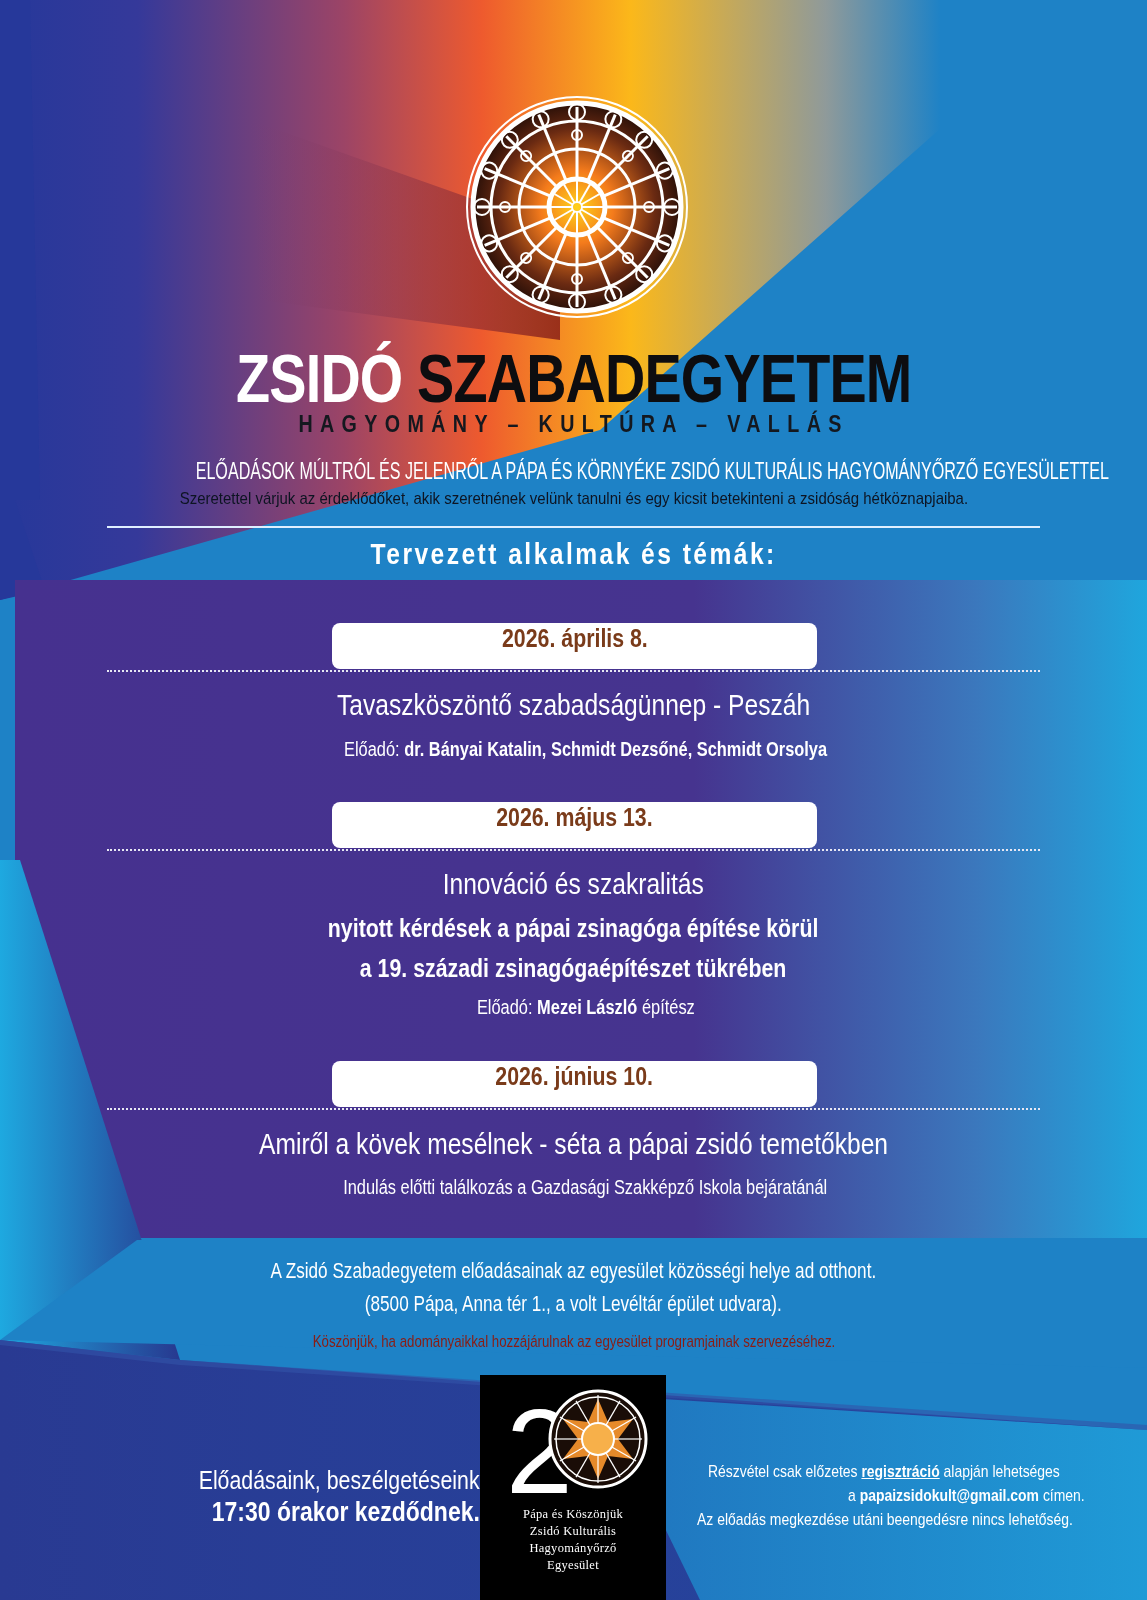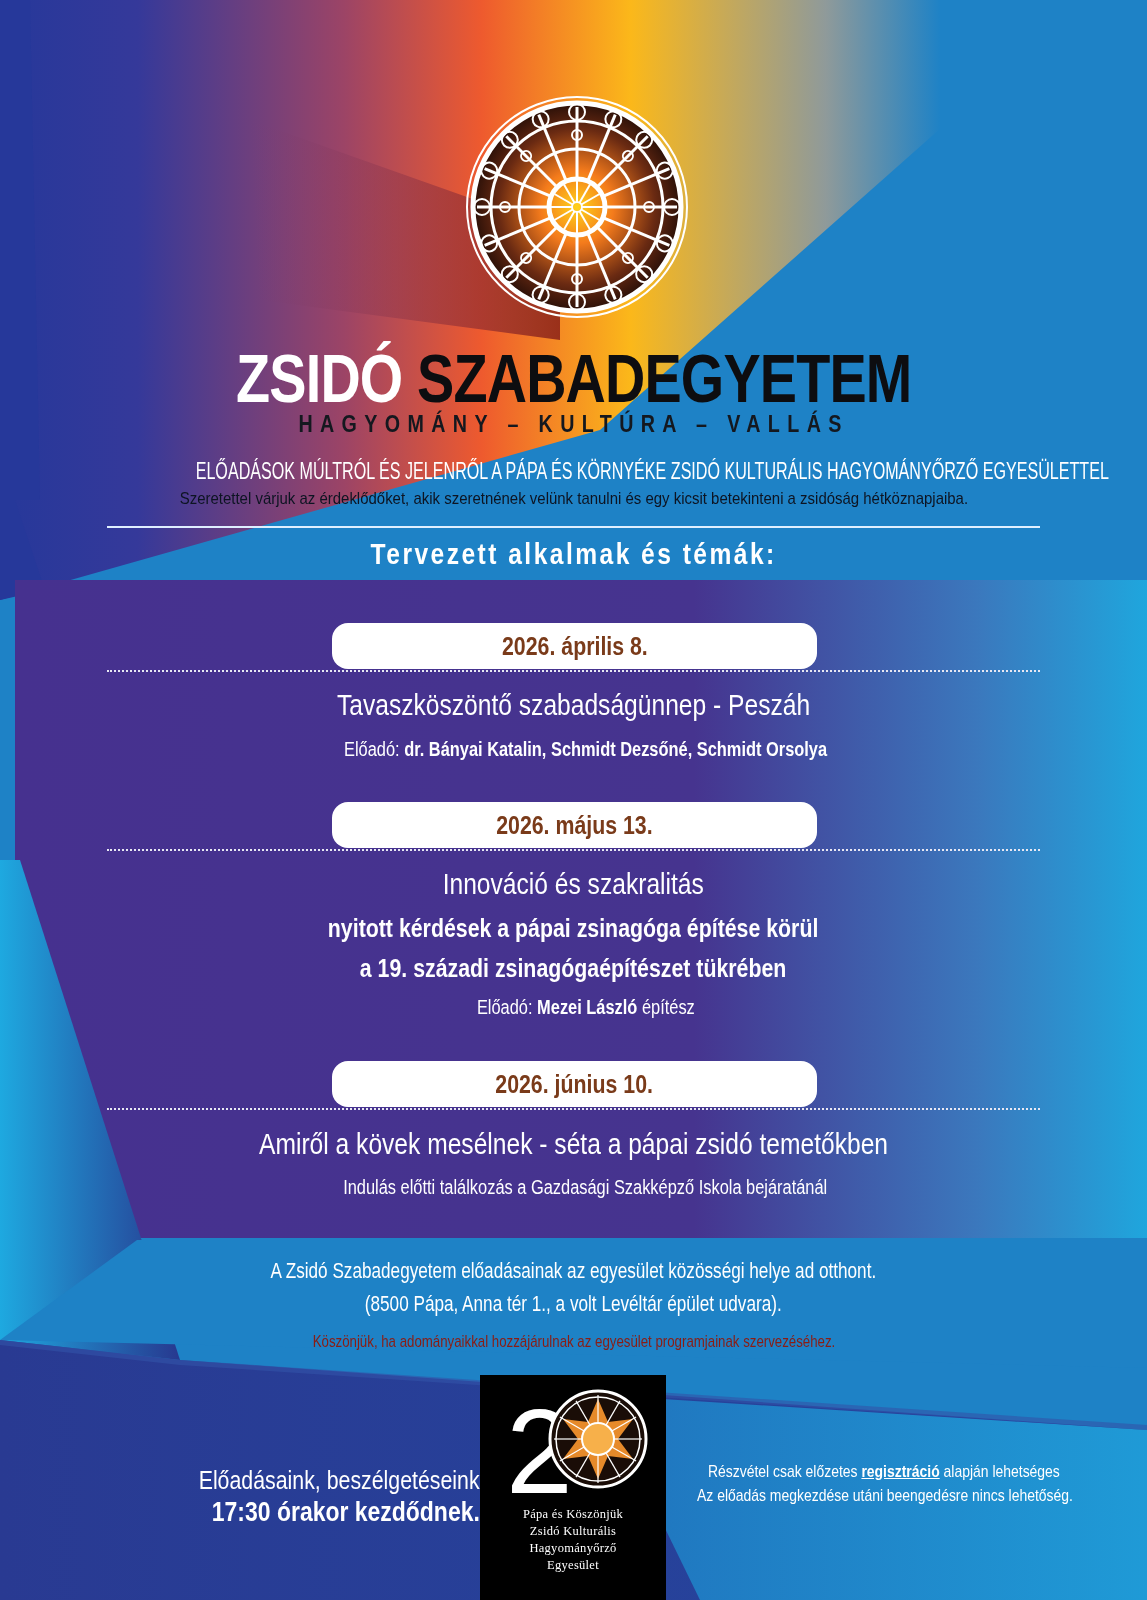--- a/index.html
+++ b/index.html
@@ -10,21 +10,21 @@
 
   #title { top:338px; font-weight:bold; font-size:68px; letter-spacing:-1px; line-height:80px; }
   #title .w { color:#ffffff; }
   #title .b { color:#0d0d10; }
   #tagline { top:410px; font-weight:bold; font-size:24px; letter-spacing:9px; color:#14181f; }
   #intro1 { top:458px; font-size:23px; color:#ffffff; }
   #intro2 { top:489px; font-size:17px; color:#0d1422; }
   #rule { position:absolute; left:107px; width:933px; top:526px; height:2px; background:#dfefff; z-index:2; }
   #section { top:537px; font-weight:bold; font-size:30px; letter-spacing:3px; color:#ffffff; }
 
-  .pill { position:absolute; left:332px; width:485px; height:46px; background:#ffffff; border-radius:16px; z-index:2; display:flex; align-items:center; justify-content:center; }
+  .pill { position:absolute; left:332px; width:485px; height:46px; background:#ffffff; border-radius:8px; z-index:2; display:flex; justify-content:center; }
   .pill span { color:#7a3b1a; font-weight:bold; font-size:26px; }
   .dots { position:absolute; left:107px; width:933px; height:0; border-top:2px dotted #e8e8f3; z-index:2; }
 
   .ev-title { font-weight:normal; font-size:30px; color:#ffffff; }
   .ev-sub { font-weight:bold; font-size:26px; color:#ffffff; }
   .ev-spk { font-size:20px; color:#ffffff;padding-left:12px; }
   .ev-spk b { font-weight:bold; }
 
   #venue1 { top:1258px; font-size:22px; color:#ffffff; }
   #venue2 { top:1291px; font-size:22px; color:#ffffff; }
@@ -278,14 +278,19 @@
   <div class="org" style="top:166px">Hagyományőrző</div>
   <div class="org" style="top:183px">Egyesület</div>
 </div>
 
 <div id="reg">
   <div><span class="condensed" style="transform-origin:left">
     <span>Részvétel csak előzetes</span>
     <u>regisztráció</u>
     <span>alapján lehetséges</span>
   </span></div>
+  <div><span class="condensed" style="transform-origin:left">
+    <span>a</span>
+    <b>papaizsidokult@gmail.com</b>
+    <span>címen.</span>
+  </span></div>
   <div><span class="condensed" style="transform-origin:left">Az előadás megkezdése utáni beengedésre nincs lehetőség.</span></div>
 </div>
 
 </body></html>

